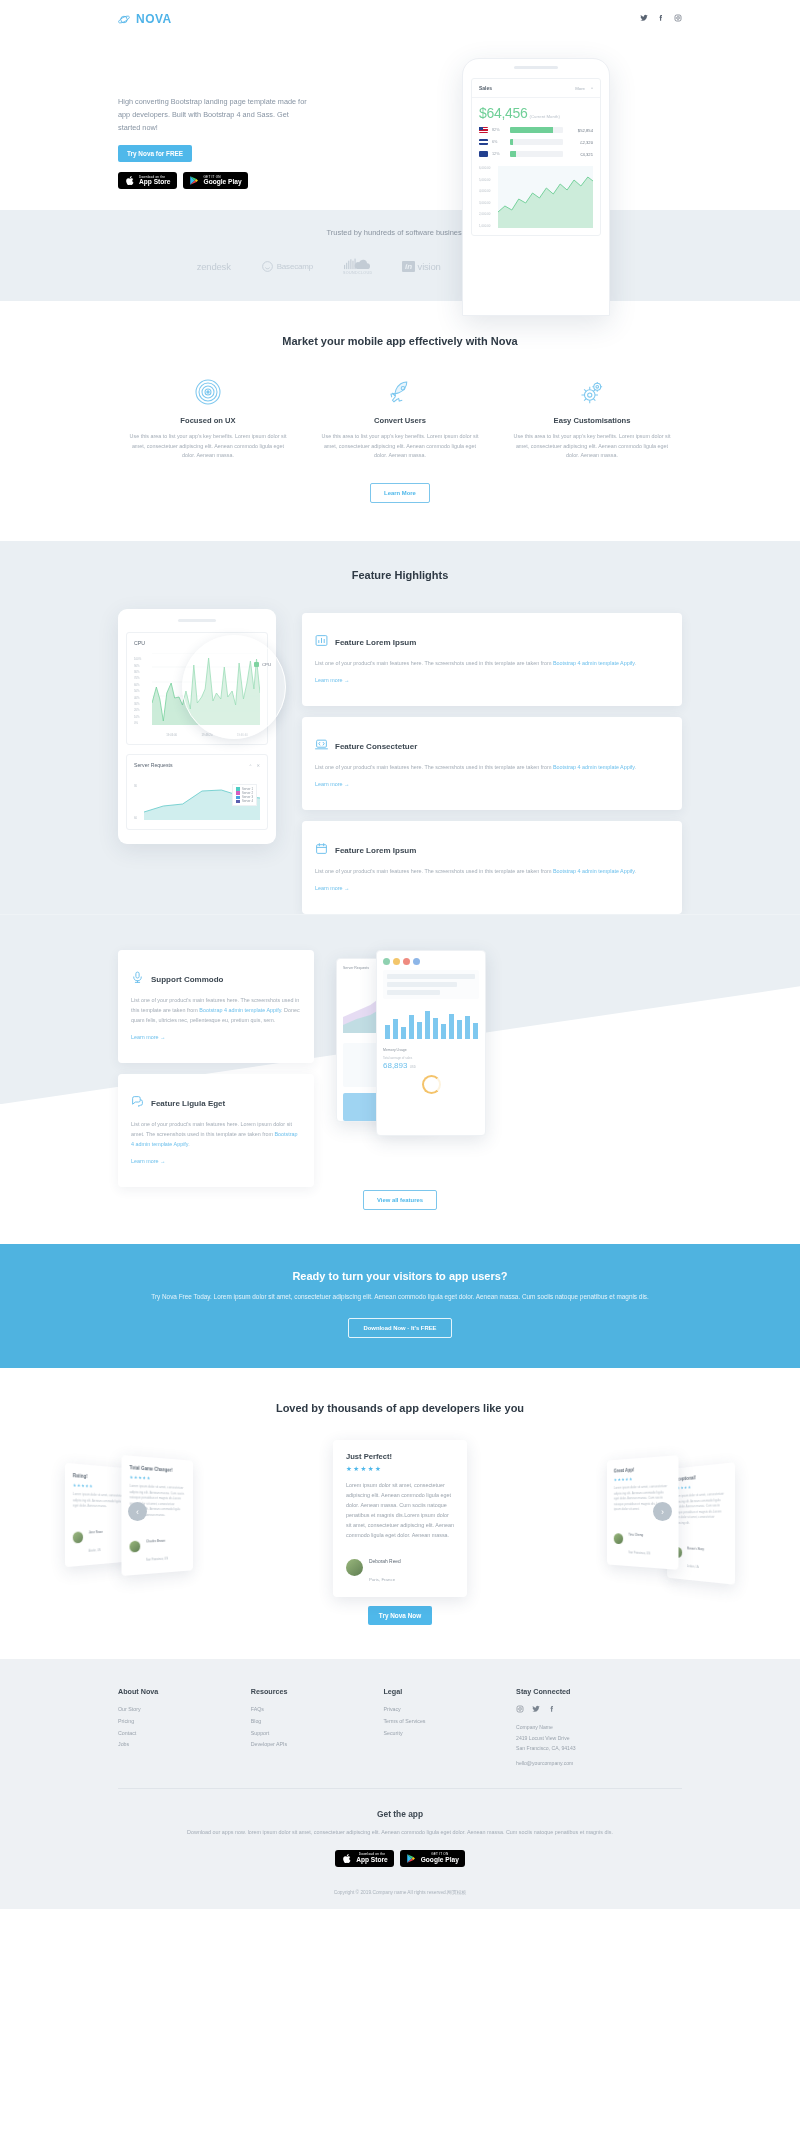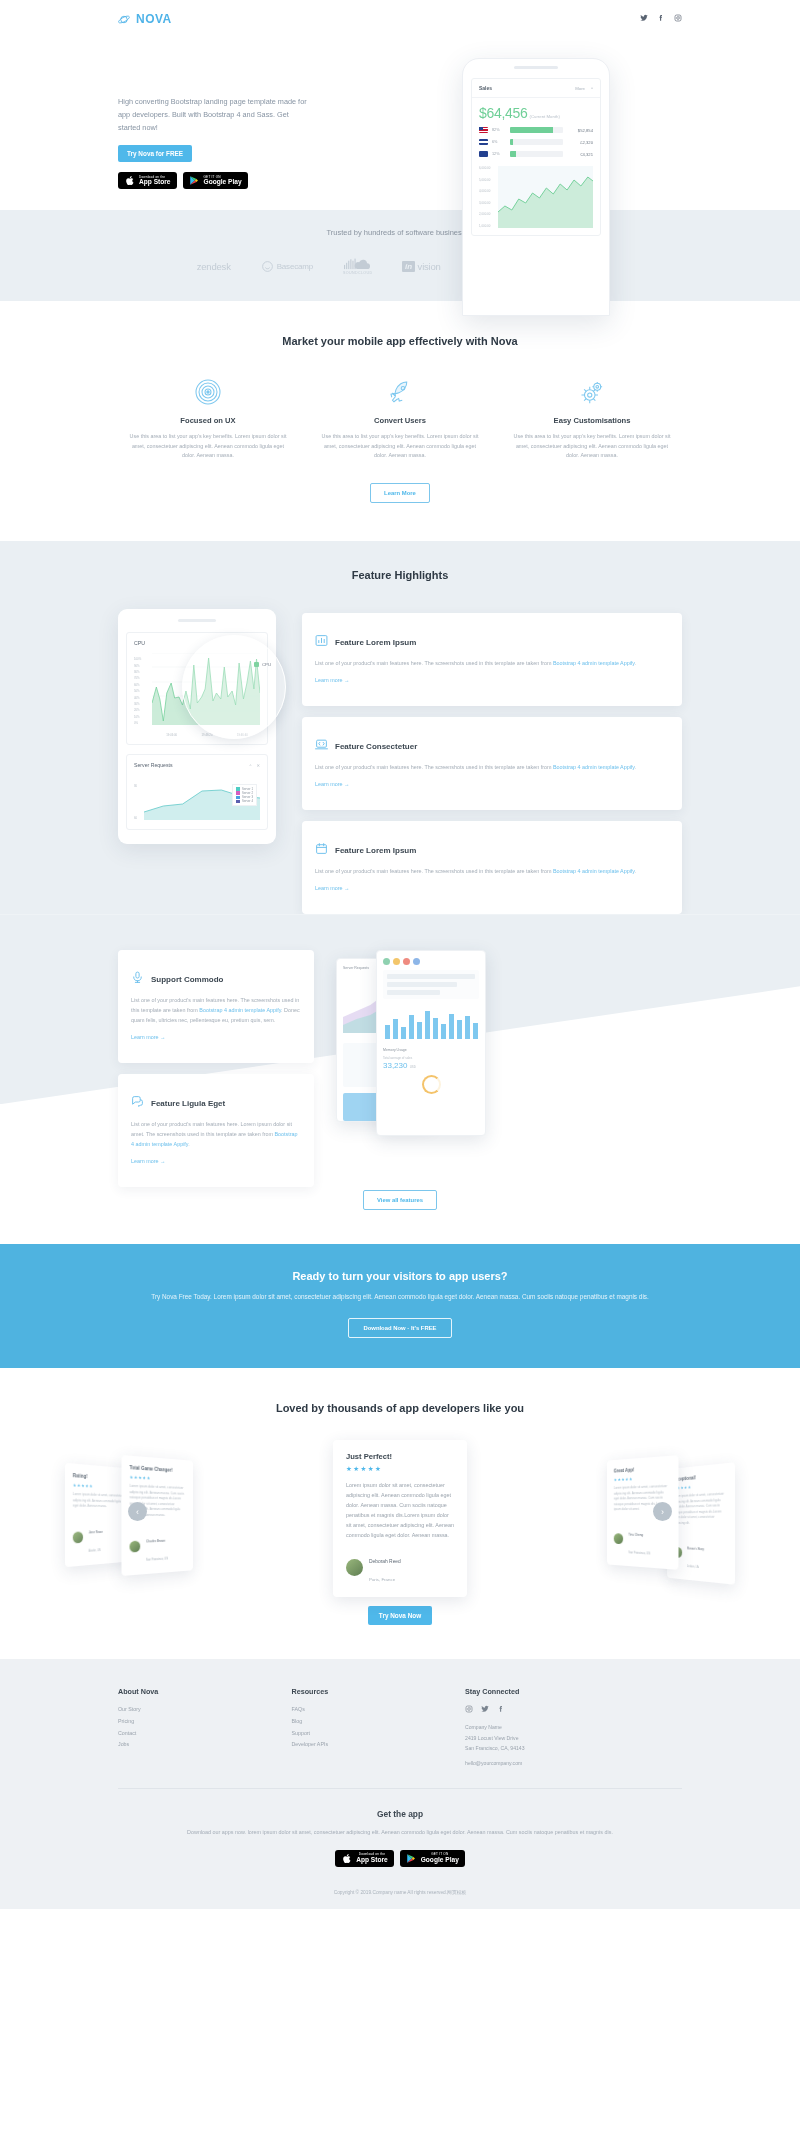--- a/index.html
+++ b/index.html
@@ -592,21 +592,21 @@
               <rect x="50" y="13" width="5" height="21"></rect>
                 <rect x="58" y="19" width="5" height="15"></rect>
               <rect x="66" y="9" width="5" height="25"></rect>
                 <rect x="74" y="15" width="5" height="19"></rect>
               <rect x="82" y="11" width="5" height="23"></rect>
                 <rect x="90" y="18" width="5" height="16"></rect>
             </g>
           </svg>
           <div class="mini-lbl" style="margin-top:5px">Memory Usage</div>
           <div style="font-size:3px;color:#b9c0c8;margin-top:4px">Total average of sales</div>
-          <div style="color:#6ec0ec;font-size:8px;margin-top:1px"><span>33,230</span> <span style="font-size:3px;color:#b9c0c8">USD</span></div>
+          <div style="color:#6ec0ec;font-size:8px;margin-top:1px"><span>68,893</span> <span style="font-size:3px;color:#b9c0c8">USD</span></div>
           <div style="display:flex;justify-content:center;margin-top:5px">
             <i style="width:19px;height:19px;border-radius:50%;border:2.2px solid #f4c36a;border-right-color:#fdf3de;display:block"></i>
           </div>
         </div>
       </div>
     </div>
   </div>
 
   <div class="viewall">
     <button class="btn-outline" style="margin-top:0">View all features</button>
@@ -693,20 +693,28 @@
           <li>Jobs</li>
         </ul>
       </div>
       <div class="fcol">
         <h6>Resources</h6>
         <ul>
           <li>FAQs</li>
           <li>Blog</li>
           <li>Support</li>
           <li>Developer APIs</li>
+        </ul>
+      </div>
+      <div class="fcol">
+        <h6>Legal</h6>
+        <ul>
+          <li>Privacy</li>
+          <li>Terms of Services</li>
+          <li>Security</li>
         </ul>
       </div>
       <div class="fcol wide">
         <h6>Stay Connected</h6>
         <div class="fsoc">
           <span><svg width="8" height="8" viewBox="0 0 24 24" fill="none" stroke="#7b8590" stroke-width="2">
                 <rect x="3" y="3" width="18" height="18" rx="5"></rect>
                 <circle cx="12" cy="12" r="4"></circle>
                 <circle cx="17.5" cy="6.5" r="1.2" fill="#7b8590" stroke="none"></circle>
               </svg></span>

